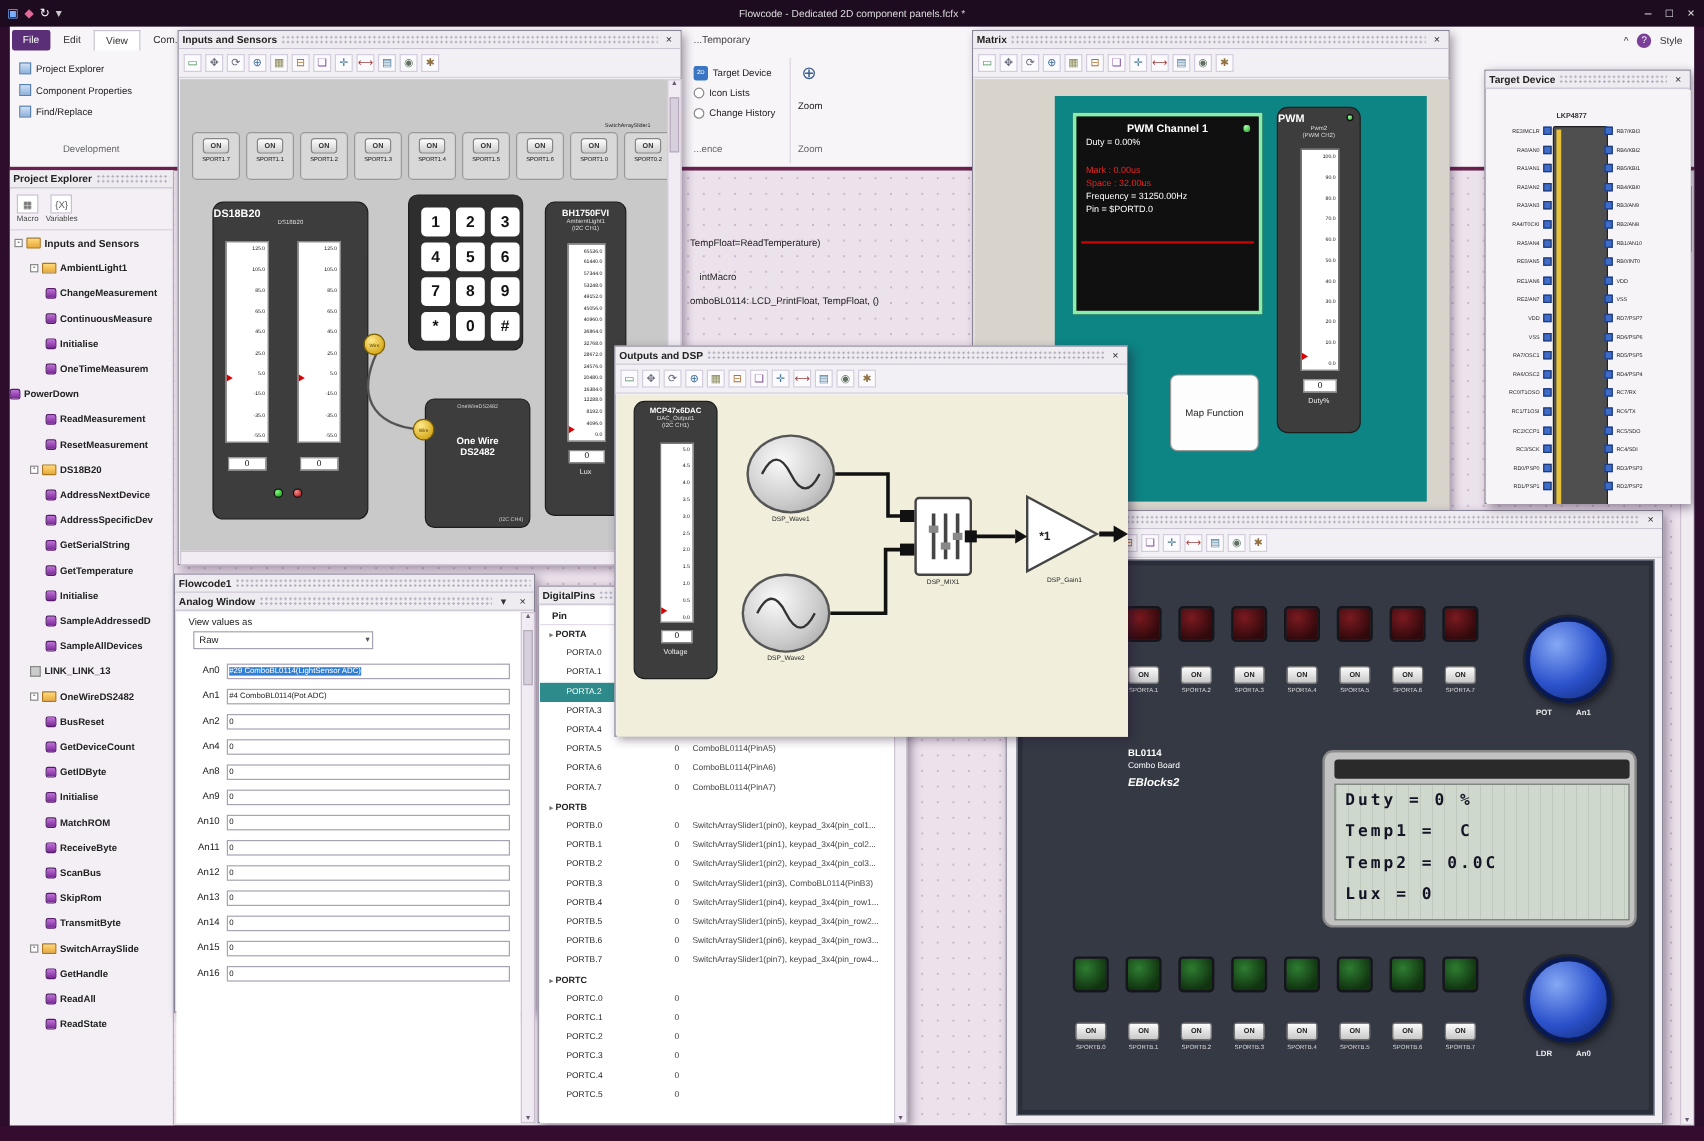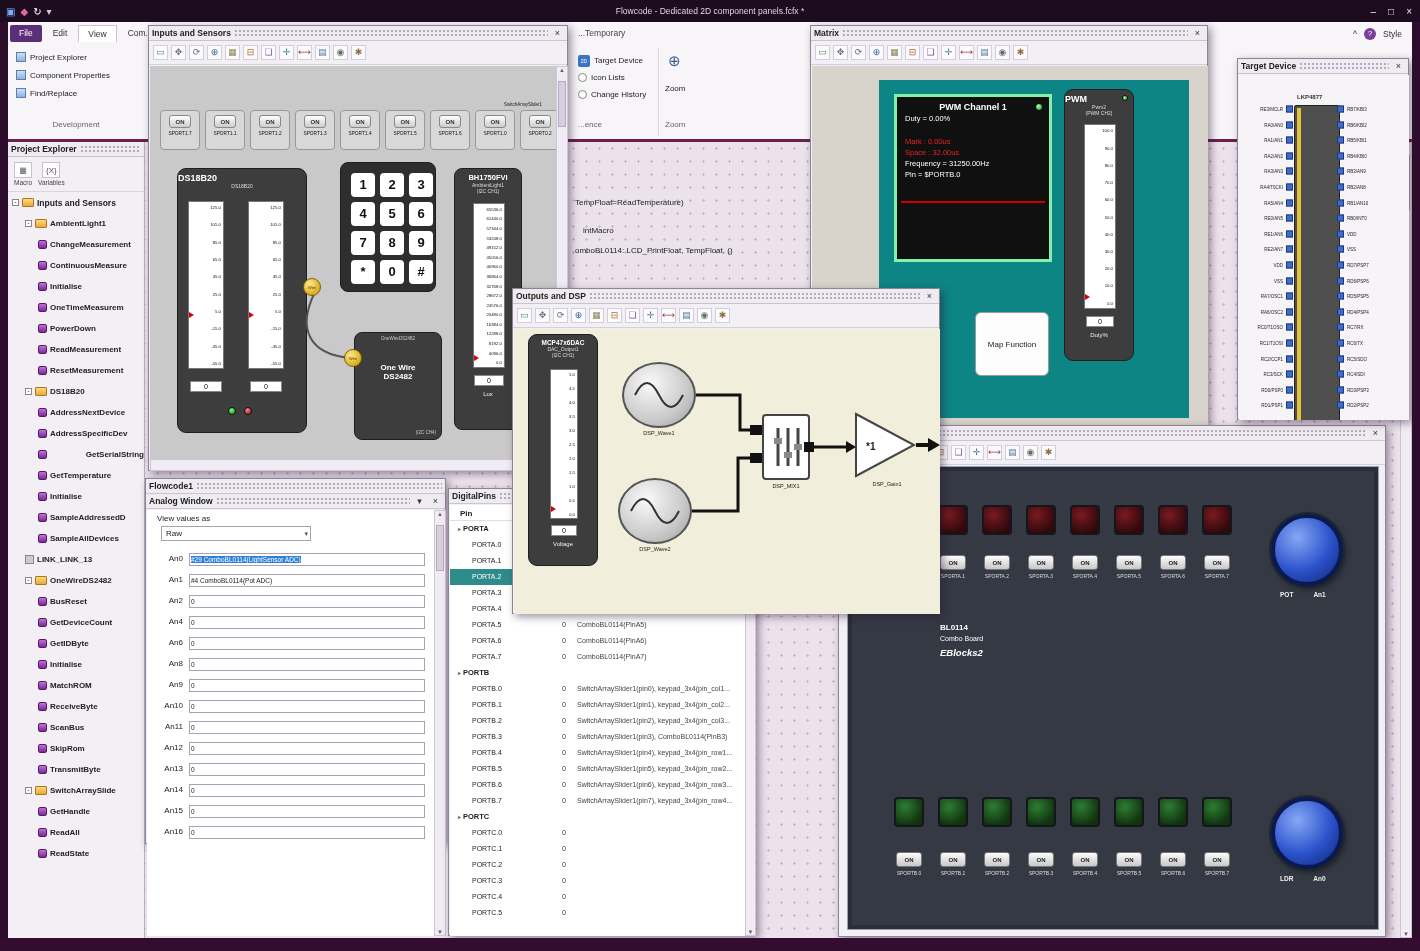--- a/index.html
+++ b/index.html
@@ -262,21 +262,21 @@
         <span class="peLbl">ContinuousMeasure</span>
       </div>
       <div class="peRow" style="padding-left: 30px;">
         <span class="peIc macro"></span>
         <span class="peLbl">Initialise</span>
       </div>
       <div class="peRow" style="padding-left: 30px;">
         <span class="peIc macro"></span>
         <span class="peLbl">OneTimeMeasurem</span>
       </div>
-      <div class="peRow" style="padding-left: 30px;">
+      <div class="peRow" style="">
         <span class="peIc macro"></span>
         <span class="peLbl">PowerDown</span>
       </div>
       <div class="peRow" style="padding-left: 30px;">
         <span class="peIc macro"></span>
         <span class="peLbl">ReadMeasurement</span>
       </div>
       <div class="peRow" style="padding-left: 30px;">
         <span class="peIc macro"></span>
         <span class="peLbl">ResetMeasurement</span>
@@ -287,21 +287,21 @@
         <span class="peLbl">DS18B20</span>
       </div>
       <div class="peRow" style="padding-left: 30px;">
         <span class="peIc macro"></span>
         <span class="peLbl">AddressNextDevice</span>
       </div>
       <div class="peRow" style="padding-left: 30px;">
         <span class="peIc macro"></span>
         <span class="peLbl">AddressSpecificDev</span>
       </div>
-      <div class="peRow" style="padding-left: 30px; justify-content: space-between;">
+      <div class="peRow" style="padding-left: 30px;">
         <span class="peIc macro"></span>
         <span class="peLbl">GetSerialString</span>
       </div>
       <div class="peRow" style="padding-left: 30px;">
         <span class="peIc macro"></span>
         <span class="peLbl">GetTemperature</span>
       </div>
       <div class="peRow" style="padding-left: 30px;">
         <span class="peIc macro"></span>
         <span class="peLbl">Initialise</span>
@@ -563,21 +563,21 @@
   <div style="position:absolute;left:1px;top:40px;width:396px;height:359px;background:#d8d4cc;overflow:hidden">
     <div id="tealPanel" style="position:absolute;left:67px;top:14px;width:310px;height:338px;background:#0d8585">
       <div id="pwmDisp" style="left:15px;top:14px;width:158px;height:168px">
         <div class="t">PWM Channel 1</div>
         <div class="ledDot" style="right:6px;top:6px;left:auto;background:radial-gradient(circle at 35% 30%,#a5ffa5,#1c9a1c)"></div>
         <div class="pwmLine">Duty = 0.00%</div>
         <div id="redRule" style="top:104px"></div>
         <div class="pwmLine redtxt" style="margin-top:14px">Mark : 0.00us</div>
         <div class="pwmLine redtxt">Space : 32.00us</div>
         <div class="pwmLine">Frequency = 31250.00Hz</div>
-        <div class="pwmLine">Pin = $PORTB.0</div>
+        <div class="pwmLine">Pin = $PORTD.0</div>
       </div>
       <div class="comp" style="left:185px;top:9px;width:70px;height:272px">
         <div class="cTitle">PWM</div>
         <div class="cSub">Pwm2</div>
         <div class="cSub">(PWM CH2)</div>
         <div class="ledDot" style="right:5px;top:5px;left:auto;width:6px;height:6px;background:radial-gradient(circle at 35% 30%,#a5ffa5,#1c9a1c)"></div>
         <div class="scale" id="pwmScale" style="left:19px;top:34px;width:32px;height:185px">
             <div class="tick" style="top: 3%;">100.0</div>
             <div class="tick" style="top: 12.4%;">90.0</div>
             <div class="tick" style="top: 21.8%;">80.0</div>
@@ -624,24 +624,20 @@
         </div>
         <div class="anRow">
           <span class="anLbl">An2</span>
           <div class="anBox"><span class="anVal">0</span></div>
         </div>
         <div class="anRow">
           <span class="anLbl">An4</span>
           <div class="anBox"><span class="anVal">0</span></div>
         </div>
         <div class="anRow">
-          <span class="anLbl">An6</span>
-          <div class="anBox"><span class="anVal">0</span></div>
-        </div>
-        <div class="anRow">
           <span class="anLbl">An8</span>
           <div class="anBox"><span class="anVal">0</span></div>
         </div>
         <div class="anRow">
           <span class="anLbl">An9</span>
           <div class="anBox"><span class="anVal">0</span></div>
         </div>
         <div class="anRow">
           <span class="anLbl">An10</span>
           <div class="anBox"><span class="anVal">0</span></div>
@@ -826,20 +822,29 @@
       <span class="tbi" style="color: rgb(74, 122, 154);">✛</span>
       <span class="tbi" style="color: rgb(160, 64, 64);">⟷</span>
       <span class="tbi" style="color: rgb(80, 128, 154);">▤</span>
       <span class="tbi" style="color: rgb(96, 112, 96);">◉</span>
       <span class="tbi" style="color: rgb(144, 112, 64);">✱</span>
     </div>
   <div id="ebBoard">
     <div class="ebTitle" style="left:92px;top:156px;font-size:8px;font-weight:bold">BL0114</div>
     <div class="ebTitle" style="left:92px;top:168px;font-size:7px">Combo Board</div>
     <div class="ebTitle" style="left:92px;top:180px;font-size:9.5px;font-weight:bold;font-style:italic">EBlocks2</div>
+    <div id="lcdFrame">
+      <div id="lcdHeader"></div>
+      <div id="lcdScreen">
+          <div class="lcdLine">Duty = 0 %</div>
+          <div class="lcdLine">Temp1 =  C</div>
+          <div class="lcdLine">Temp2 = 0.0C</div>
+          <div class="lcdLine">Lux = 0</div>
+        </div>
+    </div>
     <div class="knob" style="left:423px;top:47px"></div>
     <div class="knobLbls" style="left:432px;top:124px">
         <span>POT</span>
         <span>An1</span>
       </div>
     <div class="knob" style="left:423px;top:330px"></div>
     <div class="knobLbls" style="left:432px;top:408px">
         <span>LDR</span>
         <span>An0</span>
       </div>

